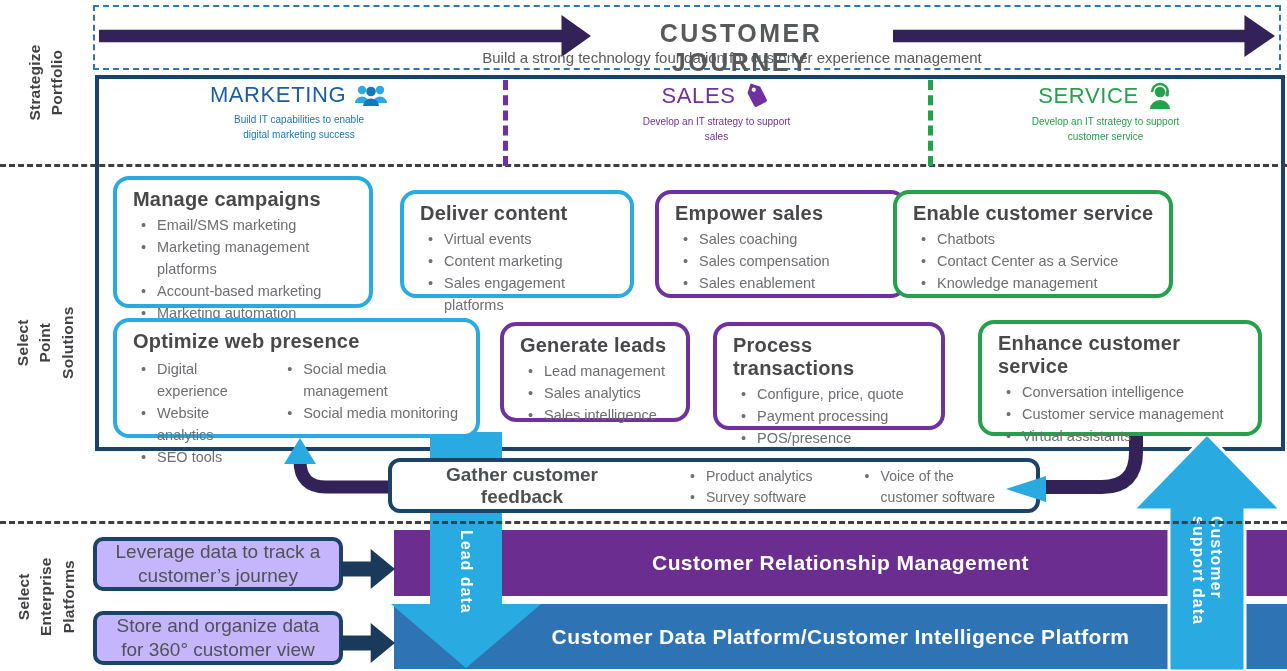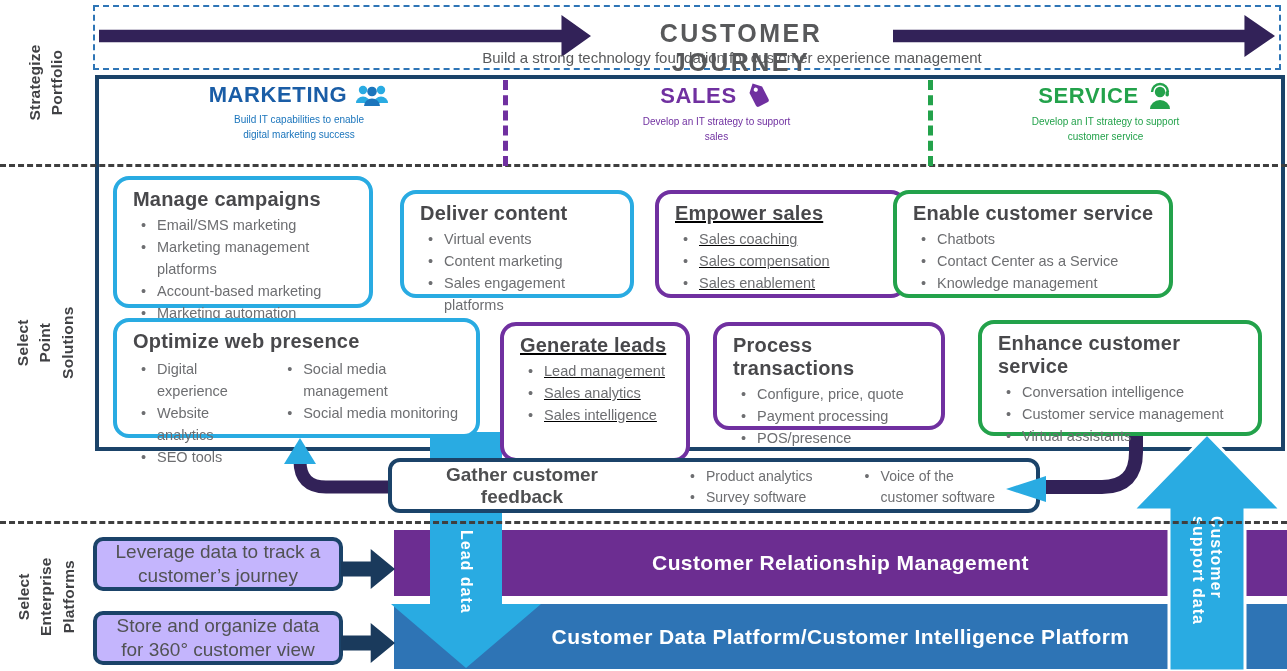--- a/index.html
+++ b/index.html
@@ -22,21 +22,21 @@
   #j-arrow-left{left:4px;width:492px;clip-path:polygon(0 35%,94% 35%,94% 0,100% 50%,94% 100%,94% 65%,0 65%);}
   #j-arrow-right{left:798px;width:382px;clip-path:polygon(0 35%,92% 35%,92% 0,100% 50%,92% 100%,92% 65%,0 65%);}
   #banner-title{position:absolute;left:498px;top:12px;width:296px;text-align:center;
                 font-size:25px;font-weight:bold;letter-spacing:2.5px;color:var(--banner-gray);}
   #banner-sub{position:absolute;left:0;top:42px;width:100%;text-align:center;transform:translateX(45px);
               font-size:15px;color:var(--banner-gray);}
 
   
   #main-box{position:absolute;left:95px;top:75px;width:1182px;height:368px;border:4px solid var(--navy);z-index:1;}
   .col-head{position:absolute;top:82px;z-index:4;text-align:center;}
-  .col-title-row{display:flex;align-items:center;justify-content:center;gap:8px;font-size:22px;font-weight:bold;letter-spacing:.6px;}
+  .col-title-row{display:flex;align-items:center;justify-content:center;gap:8px;font-size:22px;font-weight:normal;letter-spacing:.6px;}
   .col-sub{margin-top:5px;font-size:10px;line-height:1.45;white-space:pre-line;}
 
   
   .sol-box{position:absolute;background:#fff;border:4px solid;border-radius:16px;padding:8px 14px 6px 16px;
            box-sizing:border-box;z-index:4;}
   .sol-box h3{margin:0 0 3px;font-size:20px;color:#48484b;letter-spacing:.2px;}
   .sol-box ul,.fb-ul{list-style:none;margin:2px 0 0;padding:0 0 0 6px;}
   .sol-box li,.fb-ul li{position:relative;font-size:14.5px;color:var(--text-gray);line-height:1.52;padding-left:18px;}
   .sol-box li::before,.fb-ul li::before{content:"\2022";position:absolute;left:2px;}
   .cyan-b{border-color:var(--cyan);}
@@ -188,21 +188,21 @@
       </ul>
   </div>
   <div class="sol-box cyan-b" style="left:400px;top:190px;width:234px;height:108px;">
     <h3>Deliver content</h3>
     <ul>
         <li>Virtual events</li>
         <li>Content marketing</li>
         <li>Sales engagement platforms</li>
       </ul>
   </div>
-  <div class="sol-box purple-b" style="left:655px;top:190px;width:252px;height:108px;text-decoration:underline;">
+  <div class="sol-box purple-b" style="left:655px;top:190px;width:252px;height:108px;">
     <h3>Empower sales</h3>
     <ul>
         <li>Sales coaching</li>
         <li>Sales compensation</li>
         <li>Sales enablement</li>
       </ul>
   </div>
   <div class="sol-box green-b" style="left:893px;top:190px;width:280px;height:108px;">
     <h3>Enable customer service</h3>
     <ul>
@@ -219,21 +219,21 @@
           <li>Digital experience</li>
           <li>Website analytics</li>
           <li>SEO tools</li>
         </ul>
       <ul>
           <li>Social media management</li>
           <li>Social media monitoring</li>
         </ul>
     </div>
   </div>
-  <div class="sol-box purple-b" style="left:500px;top:322px;width:190px;height:140px;text-decoration:underline;">
+  <div class="sol-box purple-b" style="left:500px;top:322px;width:190px;height:100px;">
     <h3>Generate leads</h3>
     <ul>
         <li>Lead management</li>
         <li>Sales analytics</li>
         <li>Sales intelligence</li>
       </ul>
   </div>
   <div class="sol-box purple-b" style="left:713px;top:322px;width:232px;height:108px;">
     <h3>Process transactions</h3>
     <ul>

